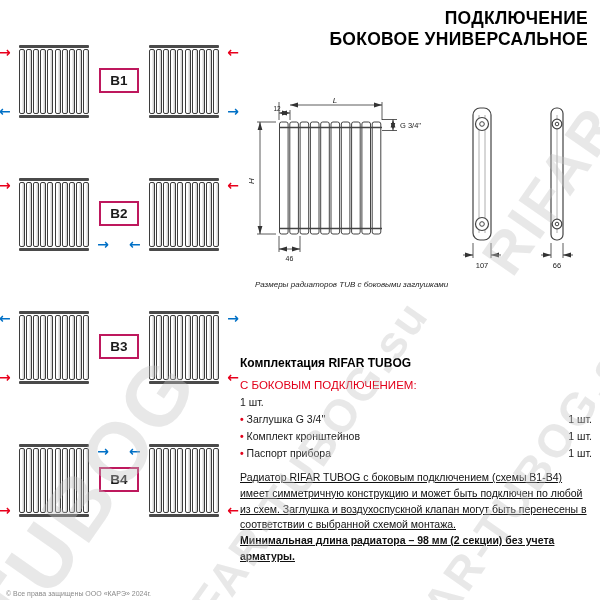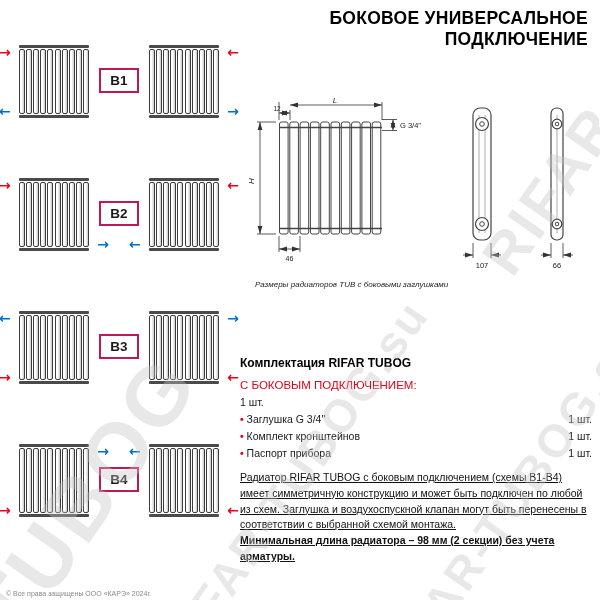--- a/index.html
+++ b/index.html
@@ -51,22 +51,22 @@
   .wm-1{left:150px;top:640px;font-size:46px;transform:rotate(-55deg);}
   .wm-2{left:365px;top:665px;font-size:46px;transform:rotate(-55deg);}
   .wm-3{left:468px;top:248px;font-size:58px;transform:rotate(-55deg);}
 </style>
 <style>.kit-item .nm::before{color:#e2001a;}</style></head>
 <body>
 
 <div class="page">
 
   <div class="title">
+    <div>ПОДКЛЮЧЕНИЕ</div>
     <div>БОКОВОЕ УНИВЕРСАЛЬНОЕ</div>
-    <div>ПОДКЛЮЧЕНИЕ</div>
   </div>
 
   <div class="schemes">
       <div class="scheme-row">
         <div class="rad">
           <div class="tube"></div>
           <div class="tube"></div>
           <div class="tube"></div>
           <div class="tube"></div>
           <div class="tube"></div>

